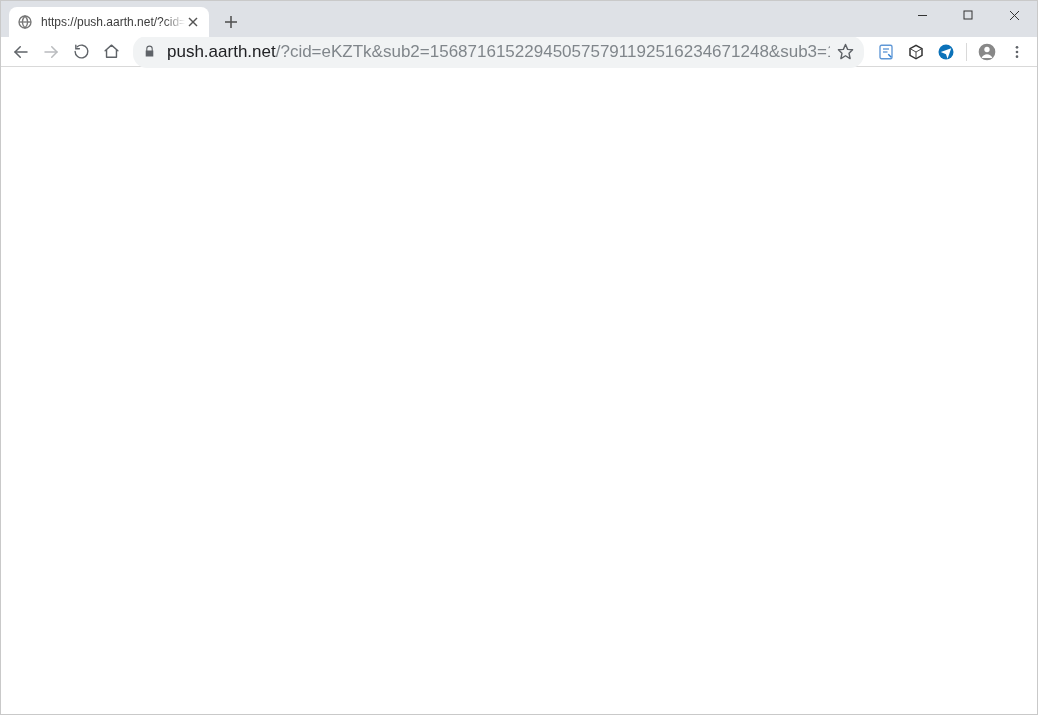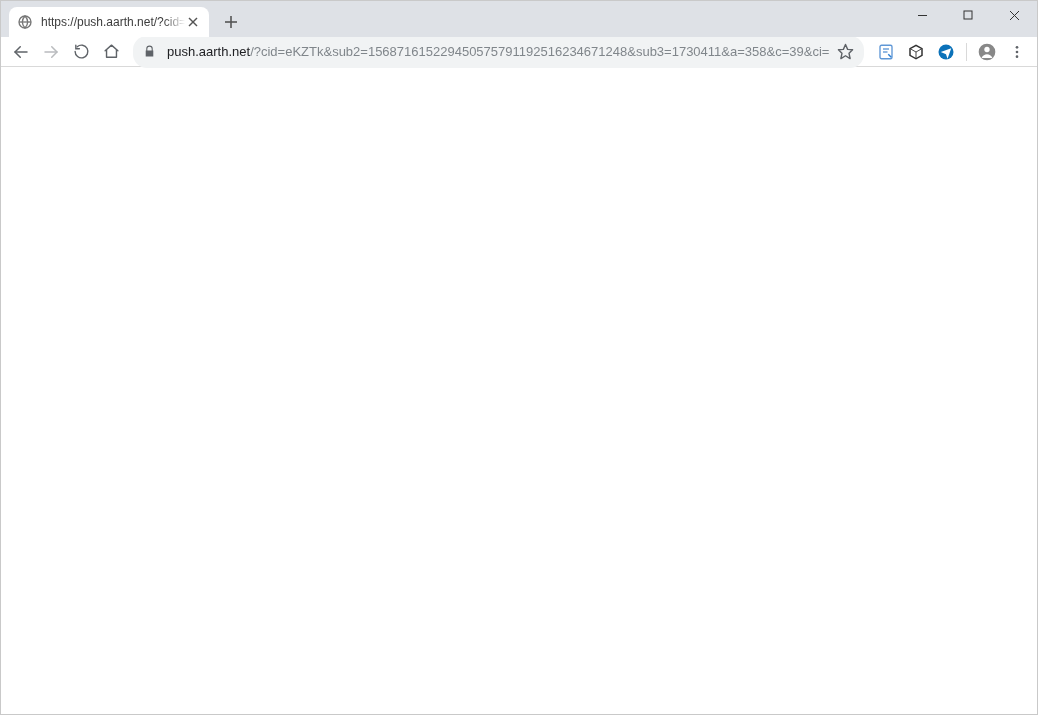--- a/index.html
+++ b/index.html
@@ -116,21 +116,21 @@
   .tbtn.disabled { color: #b9bbbe; cursor: default; }
   .omnibox {
     flex: 1;
     height: 32px;
     background: #f1f3f4;
     border-radius: 14px;
     display: flex;
     align-items: center;
     padding: 0 10px;
     margin: 0 6px;
-    font-size: 13px;
+    font-size: 17px;
     color: #202124;
     overflow: hidden;
   }
   .omnibox .lock {
     flex: 0 0 14px;
     margin-right: 10px;
     color: #5f6368;
     display: flex;
     align-items: center;
   }

